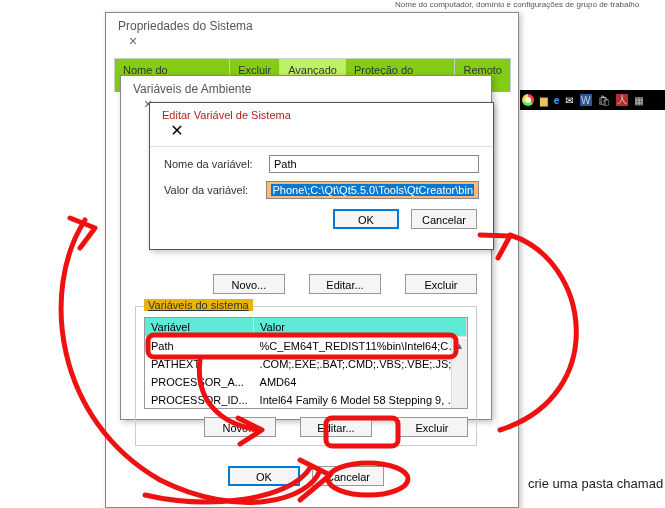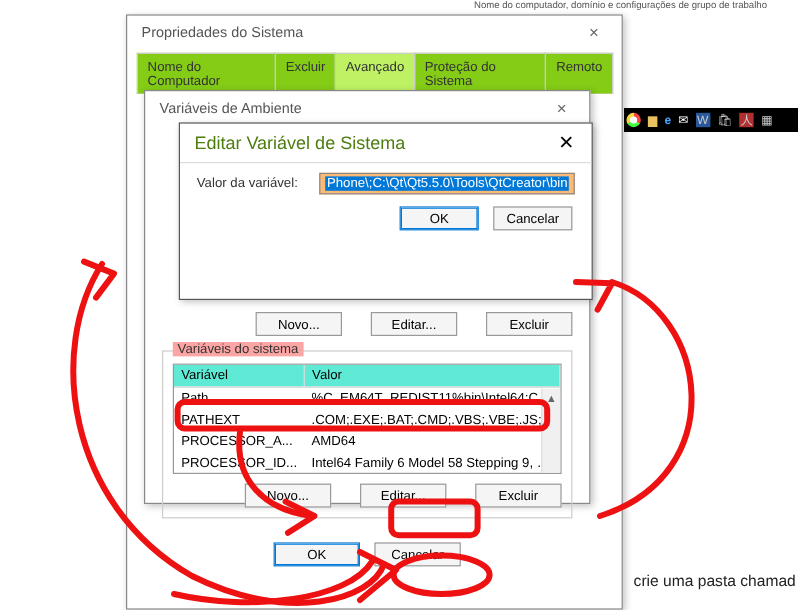--- a/index.html
+++ b/index.html
@@ -9,51 +9,51 @@
   .taskbar span { color:#ccc; font-size:10px; }
   .tb-chrome { width:12px; height:12px; border-radius:50%; background: conic-gradient(#f44 0 120deg,#4f4 120deg 240deg,#fd4 240deg 360deg); position:relative;}
   .tb-chrome::after{content:"";position:absolute;inset:3px;background:#fff;border-radius:50%;}
   .tb-edge{color:#4aa3ff !important; font-weight:bold;}
   .tb-word{color:#fff;background:#2a579a;width:12px;height:12px;display:inline-flex;align-items:center;justify-content:center;font-size:8px;}
   .tb-store{color:#fff;}
   .tb-red{background:#b03030;color:#fff;width:12px;height:12px;display:inline-flex;align-items:center;justify-content:center;font-size:8px;}
   .cropped-text { position:absolute; top:476px; left:528px; font-size:13px; color:#222; white-space:nowrap;}
 
   .window { position:absolute; background:#fff; border:1px solid #888; box-shadow: 2px 2px 6px rgba(0,0,0,0.25); }
-  .titlebar { display:flex; align-items:center; justify-content:space-between; padding:6px 8px 4px 12px; }
+  .titlebar { display:flex; justify-content:space-between; padding:6px 8px 4px 12px;flex-direction:column; }
   .title { color:#555; font-size:12px; }
   .close-x { width:30px; text-align:center; font-size:14px; color:#666; cursor:default; }
 
   
   #win-sysprops { top:12px; left:105px; width:414px; height:496px; }
   .tabs { display:flex; border-bottom:1px solid #ccc; margin:4px 8px 0 8px; }
   .tab { padding:5px 8px 4px 8px; border:1px solid #ccc; border-bottom:none; margin-right:-1px; background:#fff; position:relative; top:1px; color:#333;}
   .tab.active { background:#bef264; border-bottom:1px solid #fff; z-index:2;text-align:center; }
   .tab:not(.active){ background:#84cc16; }
   .sysprops-body { padding:8px 14px; }
   .groupbox { border:1px solid #ccc; padding:10px 8px 8px 8px; position:relative; margin-top:12px; }
-  .groupbox .legend { position:absolute; top:-8px; left:8px; background:#fca5a5; padding:0 4px; color:#333; }
+  .groupbox .legend { position:absolute; top:-8px; left:8px; background:#eab308; padding:0 4px; color:#333;text-decoration:underline; }
   .var-table-wrap { border:1px solid #999; height:92px; overflow:hidden; background:#fff; position:relative; margin-bottom:8px;}
   .var-table { width:100%; border-collapse:collapse; }
   .var-table th { text-align:left; font-weight:normal; background:#5eead4; border-bottom:1px solid #ddd; border-right:1px solid #ddd; padding:3px 6px; }
   .var-table td { padding:3px 6px; white-space:nowrap; overflow:hidden; text-overflow:ellipsis; max-width:180px;margin-left:40px;}
   .scroll-stub { position:absolute; top:20px; right:0; bottom:0; width:16px; background:#f0f0f0; border-left:1px solid #ddd;}
   .scroll-stub .arrow { height:16px; display:flex; align-items:center; justify-content:center; color:#666; font-size:9px;}
   .btnrow { display:flex; justify-content:flex-end; gap:24px; }
   .btn { min-width:72px; height:20px; border:1px solid #999; background:#f5f5f5; padding:2px 8px; text-align:center; line-height:16px; cursor:default;}
   .btn.default { border:1px solid #0078d7; box-shadow: inset 0 0 0 1px #0078d7; }
   .main-ok-row { display:flex; justify-content:center; gap:12px; margin-top:20px; }
 
   
   #win-envvars { top:75px; left:120px; width:372px; height:345px; z-index:5; }
 
   
   #win-editvar { top:102px; left:149px; width:345px; height:148px; z-index:10; border:1px solid #555;}
   #win-editvar .titlebar { border-bottom:1px solid #ddd; padding:6px 6px 6px 12px;}
-  #win-editvar .title { color:#4d7c0f; font-size:15px; }
+  #win-editvar .title { color:#b91c1c; font-size:11px; }
   #win-editvar .close-x { color:#000; font-size:16px; font-weight:normal;}
   .form-row { display:flex; align-items:center; margin:8px 14px; }
   .form-label { width:105px; color:#333; }
   .textfield { flex:1; border:1px solid #888; padding:2px 4px; height:18px; background:#fff; }
   .textfield.sel { background:#fdba74; }
   .textfield.sel .seltext { background:#0078d7; color:#fff; padding:0 1px; }
   .dlg-btns { display:flex; justify-content:flex-end; gap:12px; margin:10px 16px 10px 0; }
 
   
   svg.anno { position:absolute; inset:0; width:665px; height:508px; pointer-events:none; z-index:50; }
@@ -152,20 +152,24 @@
     </div>
   </div>
 </div>
 
 <div id="win-editvar" class="window">
   <div class="titlebar">
     <span class="title">Editar Variável de Sistema</span>
     <span class="close-x">✕</span>
   </div>
   <div class="form-row">
+    <span class="form-label">Nome da variável:</span>
+    <div class="textfield"><span>Path</span></div>
+  </div>
+  <div class="form-row">
     <span class="form-label">Valor da variável:</span>
     <div class="textfield sel"><span class="seltext">Phone\;C:\Qt\Qt5.5.0\Tools\QtCreator\bin</span></div>
   </div>
   <div class="dlg-btns">
     <div class="btn default" style="min-width:66px">OK</div>
     <div class="btn" style="min-width:66px">Cancelar</div>
   </div>
 </div>
 
 <svg class="anno">

